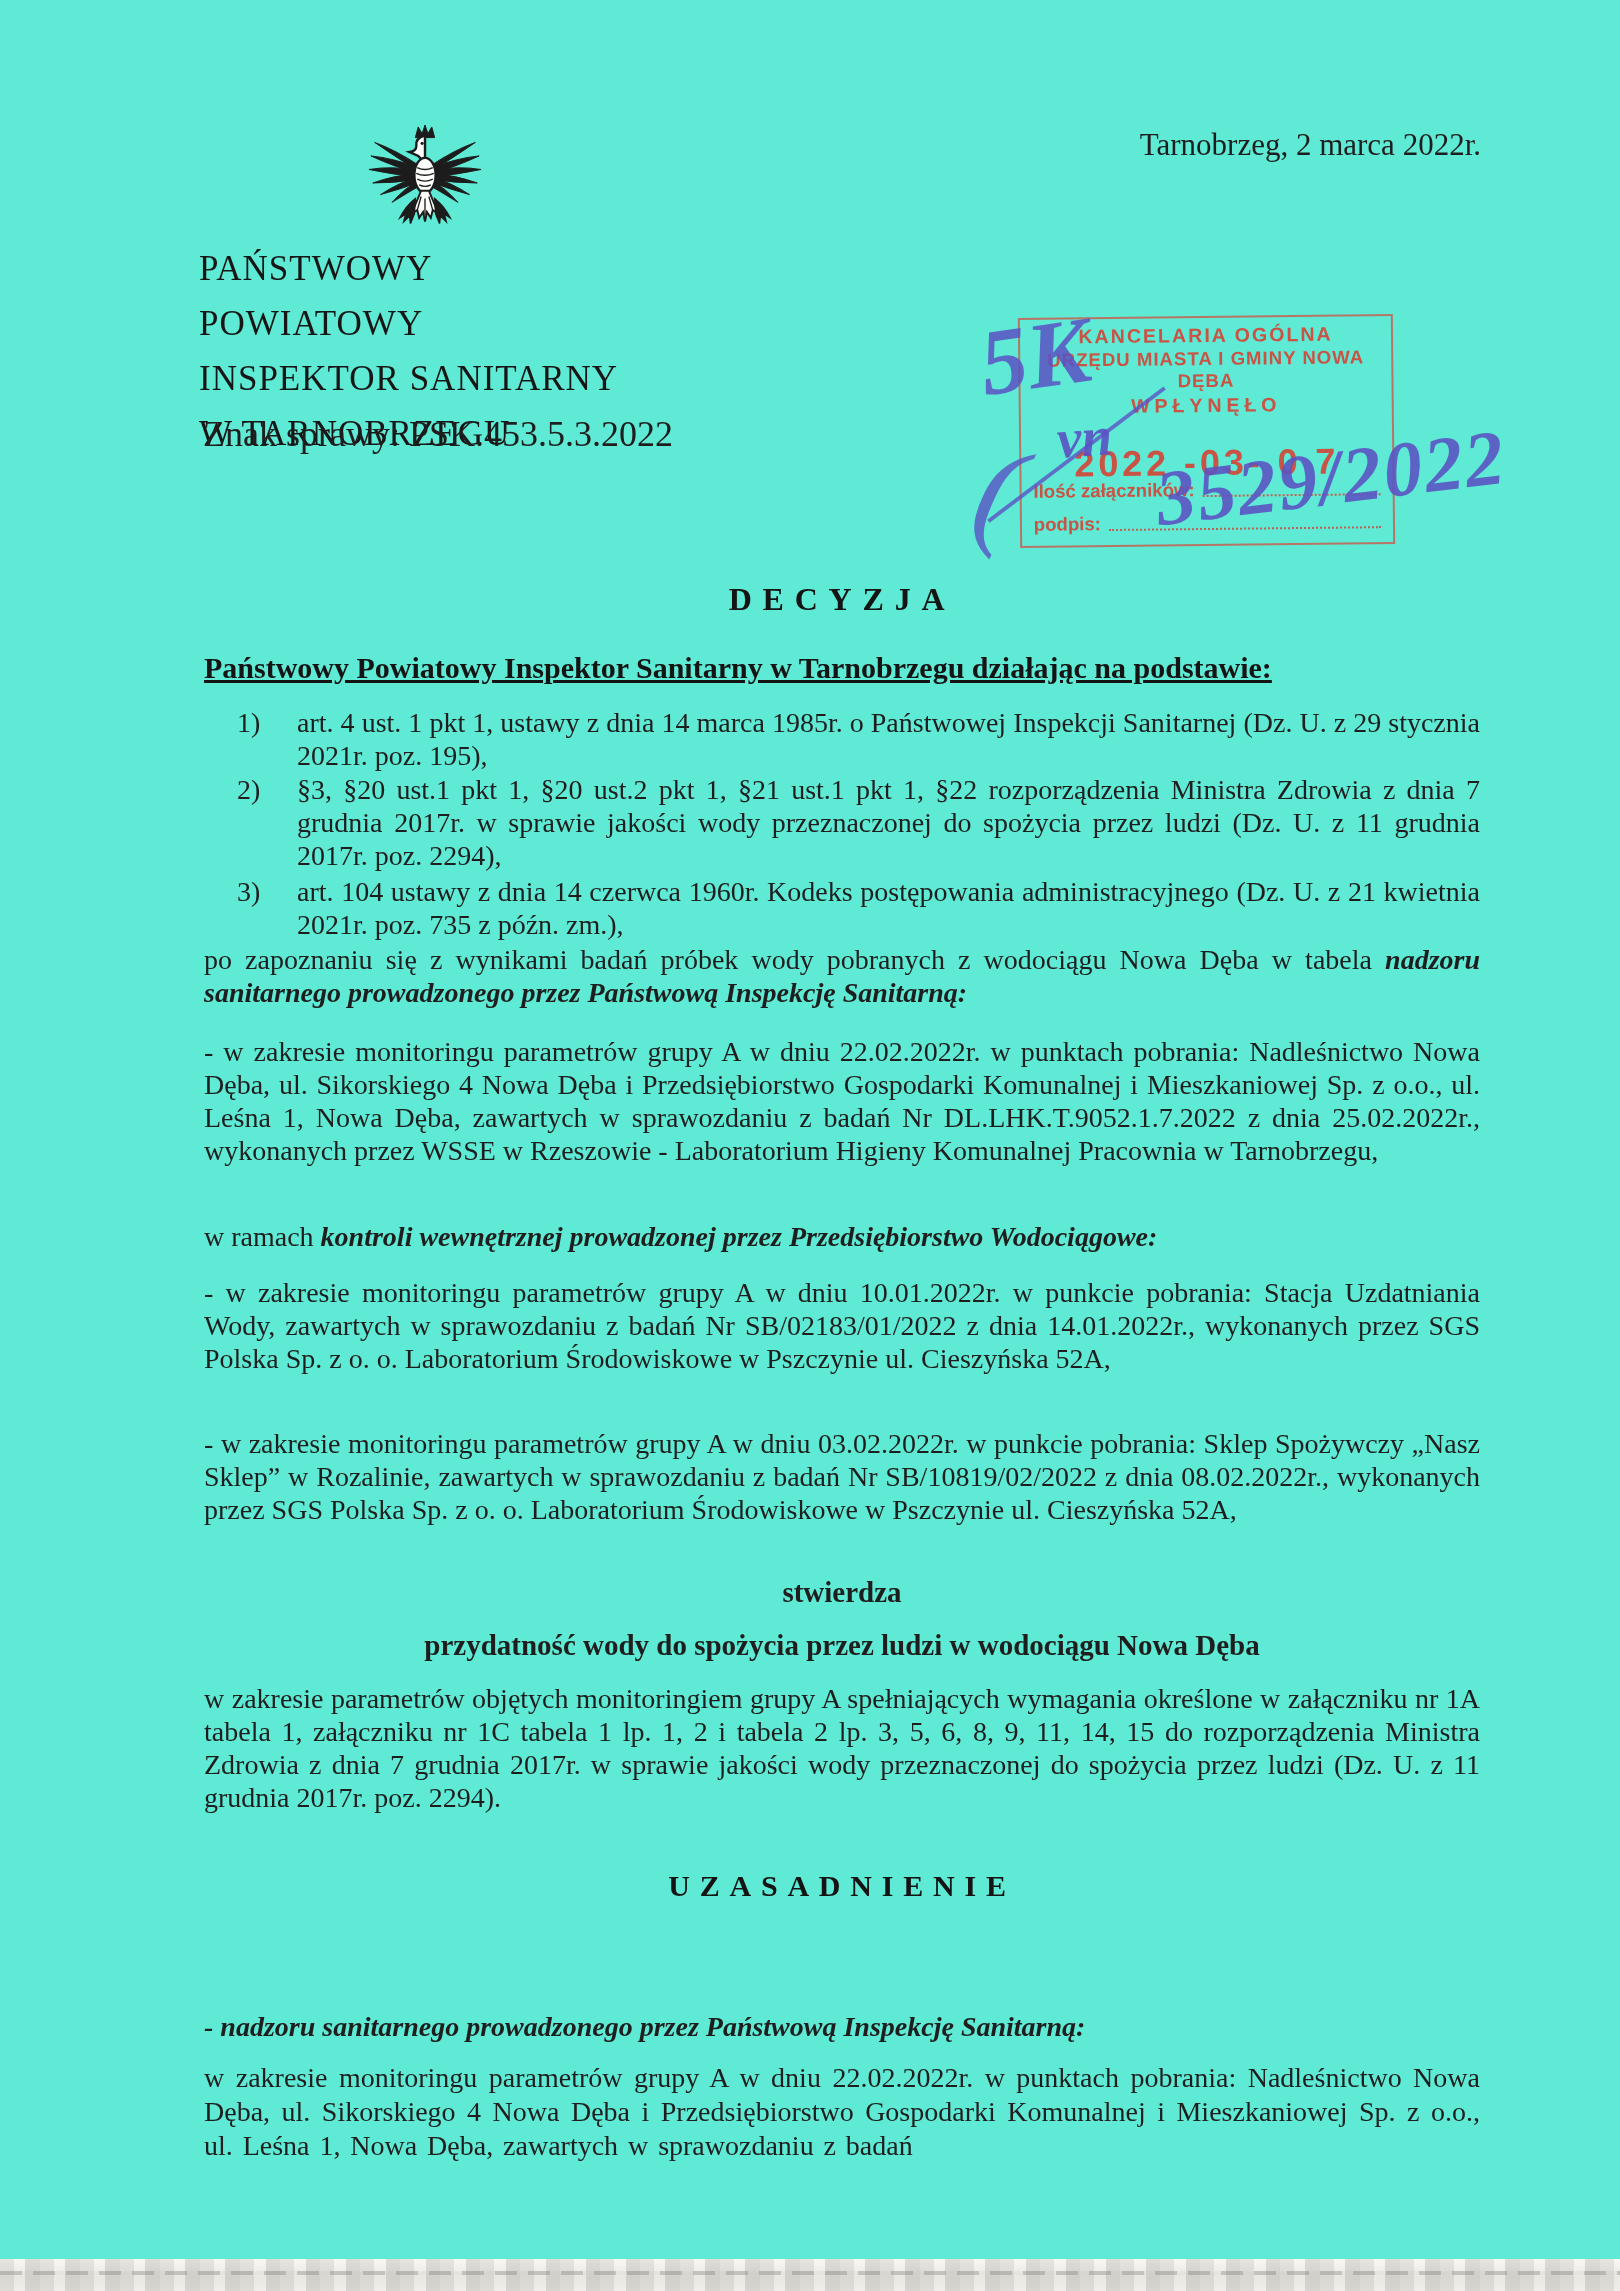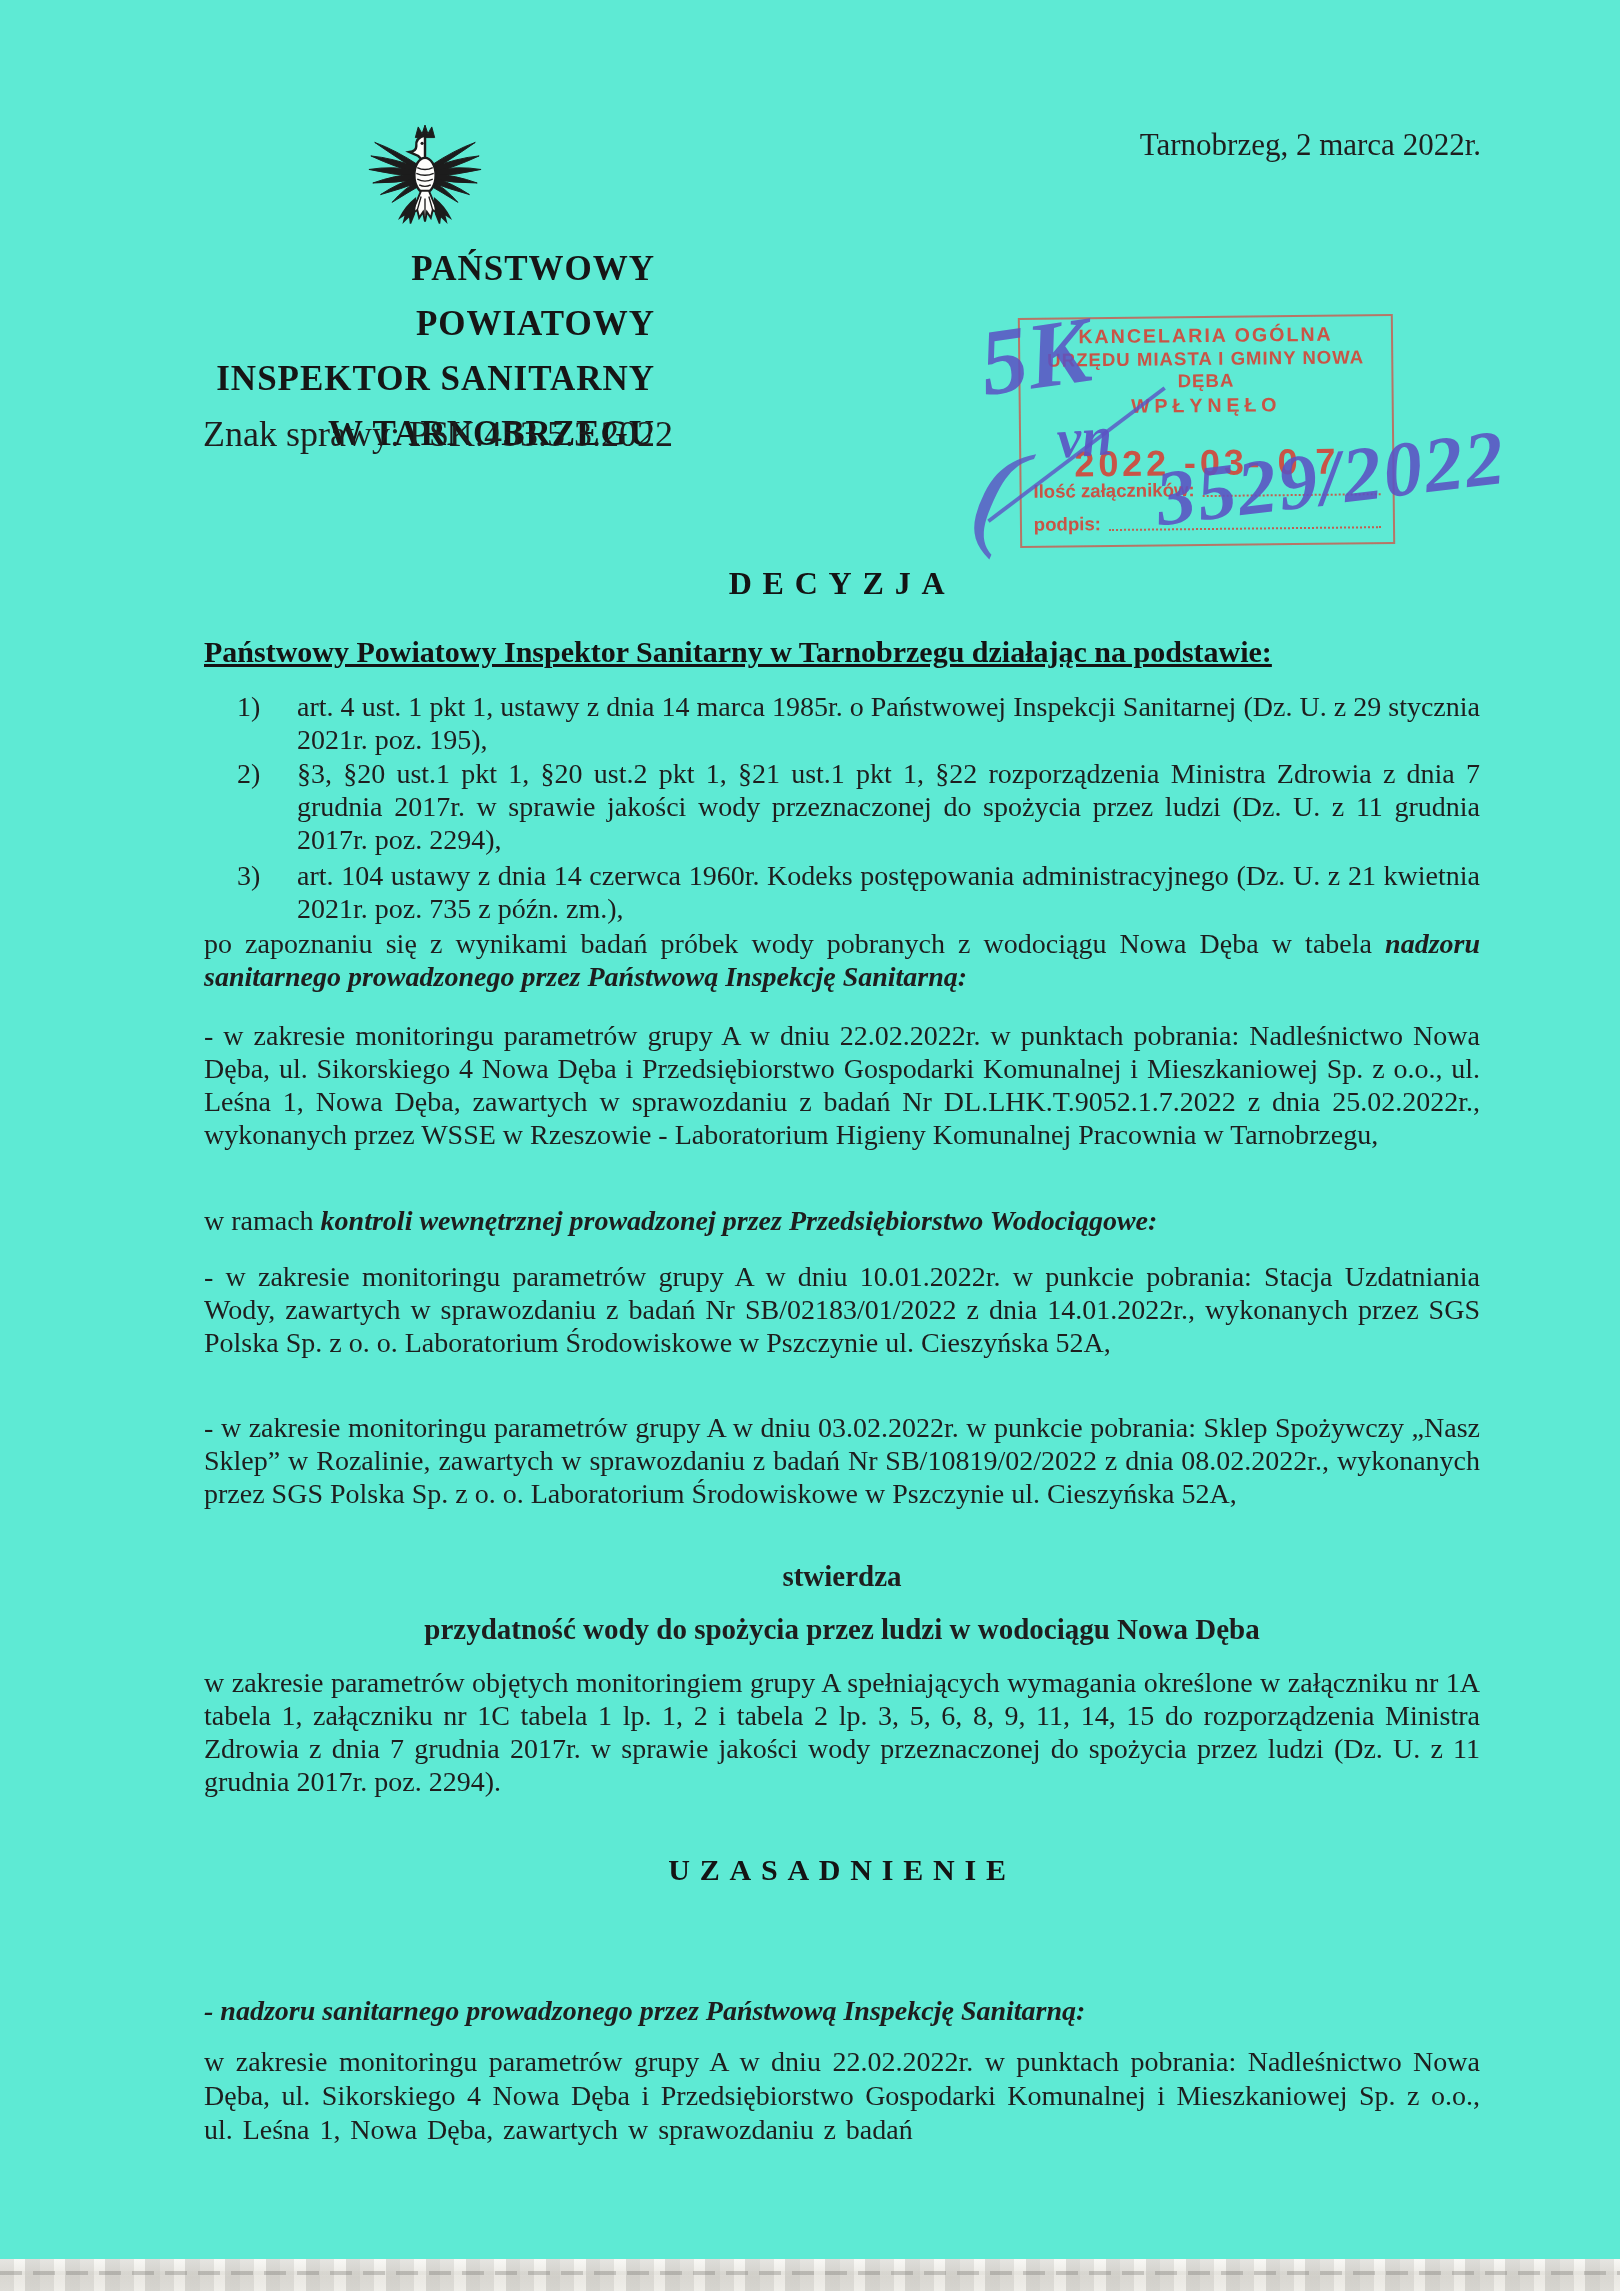--- a/index.html
+++ b/index.html
@@ -5,22 +5,22 @@
   html,body{margin:0;padding:0;background:#888;}
   .page{
     position:relative;width:1620px;height:2292px;margin:0 auto;
     background:#5eead4;overflow:hidden;
     font-family:"Liberation Serif", serif;color:#1e1e1e;
   }
   .abs{position:absolute;}
   
   .date-line{top:127px;right:139px;font-size:31px;}
   .eagle{left:367px;top:123px;width:116px;height:120px;}
-  .org-block{left:199px;top:241px;width:456px;text-align:right;
-    font-weight:bold;font-size:35px;line-height:55px;color:#161616;letter-spacing:1px;}
+  .org-block{left:199px;top:241px;width:456px;text-align:left;
+    font-weight:normal;font-size:35px;line-height:55px;color:#161616;letter-spacing:1px;}
   .case-ref{left:203px;top:413px;font-size:36px;}
   
   .stamp{left:1019px;top:316px;width:375px;height:230px;
     border:2.9px solid rgba(214,78,66,0.75);transform:rotate(-0.6deg);
     font-family:"Liberation Sans", sans-serif;color:rgba(211,70,58,0.92);
     box-sizing:border-box;padding:5.9px 9.8px 0 9.8px;}
   .stamp .s1{font-size:19.6px;font-weight:bold;text-align:center;letter-spacing:2px;}
   .stamp .s2{font-size:18.6px;font-weight:bold;text-align:center;letter-spacing:1px;margin-top:1px;}
   .stamp .s3{font-size:19.6px;font-weight:bold;text-align:center;letter-spacing:4.9px;margin-top:2px;}
   .stamp .sdate{font-size:36px;font-weight:bold;text-align:center;letter-spacing:3.9px;margin-top:25.5px;}
@@ -30,21 +30,21 @@
   .row-att{bottom:43px;}
   .row-sig{bottom:9.8px;}
   
   .ink{color:#5b52c4;font-style:italic;font-family:"Liberation Serif",serif;}
   .hw-initials{left:980px;top:302px;font-size:94px;transform:rotate(-8deg);font-weight:bold;opacity:.85;}
   .hw-mark{left:1057px;top:406px;font-size:55px;transform:rotate(-4deg);font-weight:bold;opacity:.9;}
   .hw-paren{left:978px;top:420px;font-size:125px;transform:rotate(14deg);opacity:.8;font-weight:normal;}
   .hw-number{left:1155px;top:433px;font-size:78px;transform:rotate(-7deg);font-weight:bold;opacity:.88;letter-spacing:2px;}
   .hw-svg{left:961px;top:294px;width:470px;height:284px;pointer-events:none;}
   
-  .content{position:absolute;left:204px;top:0;width:1276px;height:1796px;}
+  .content{position:absolute;left:204px;top:16px;width:1276px;height:1796px;}
   .blk{position:absolute;left:0;width:1276px;font-size:28px;line-height:33px;}
   .just{text-align:justify;}
   .center{text-align:center;}
   .b{font-weight:bold;}
   .bi{font-weight:bold;font-style:italic;}
   .doc-title{top:567px;font-size:32px;font-weight:bold;letter-spacing:10.8px;color:#141414;}
   .basis-heading{top:635px;font-size:30px;font-weight:bold;color:#141414;text-decoration:underline;}
   .li{position:absolute;left:0;width:1276px;box-sizing:border-box;padding-left:93px;
       font-size:28px;line-height:33px;text-align:justify;}
   .li .num{position:absolute;left:33px;}

